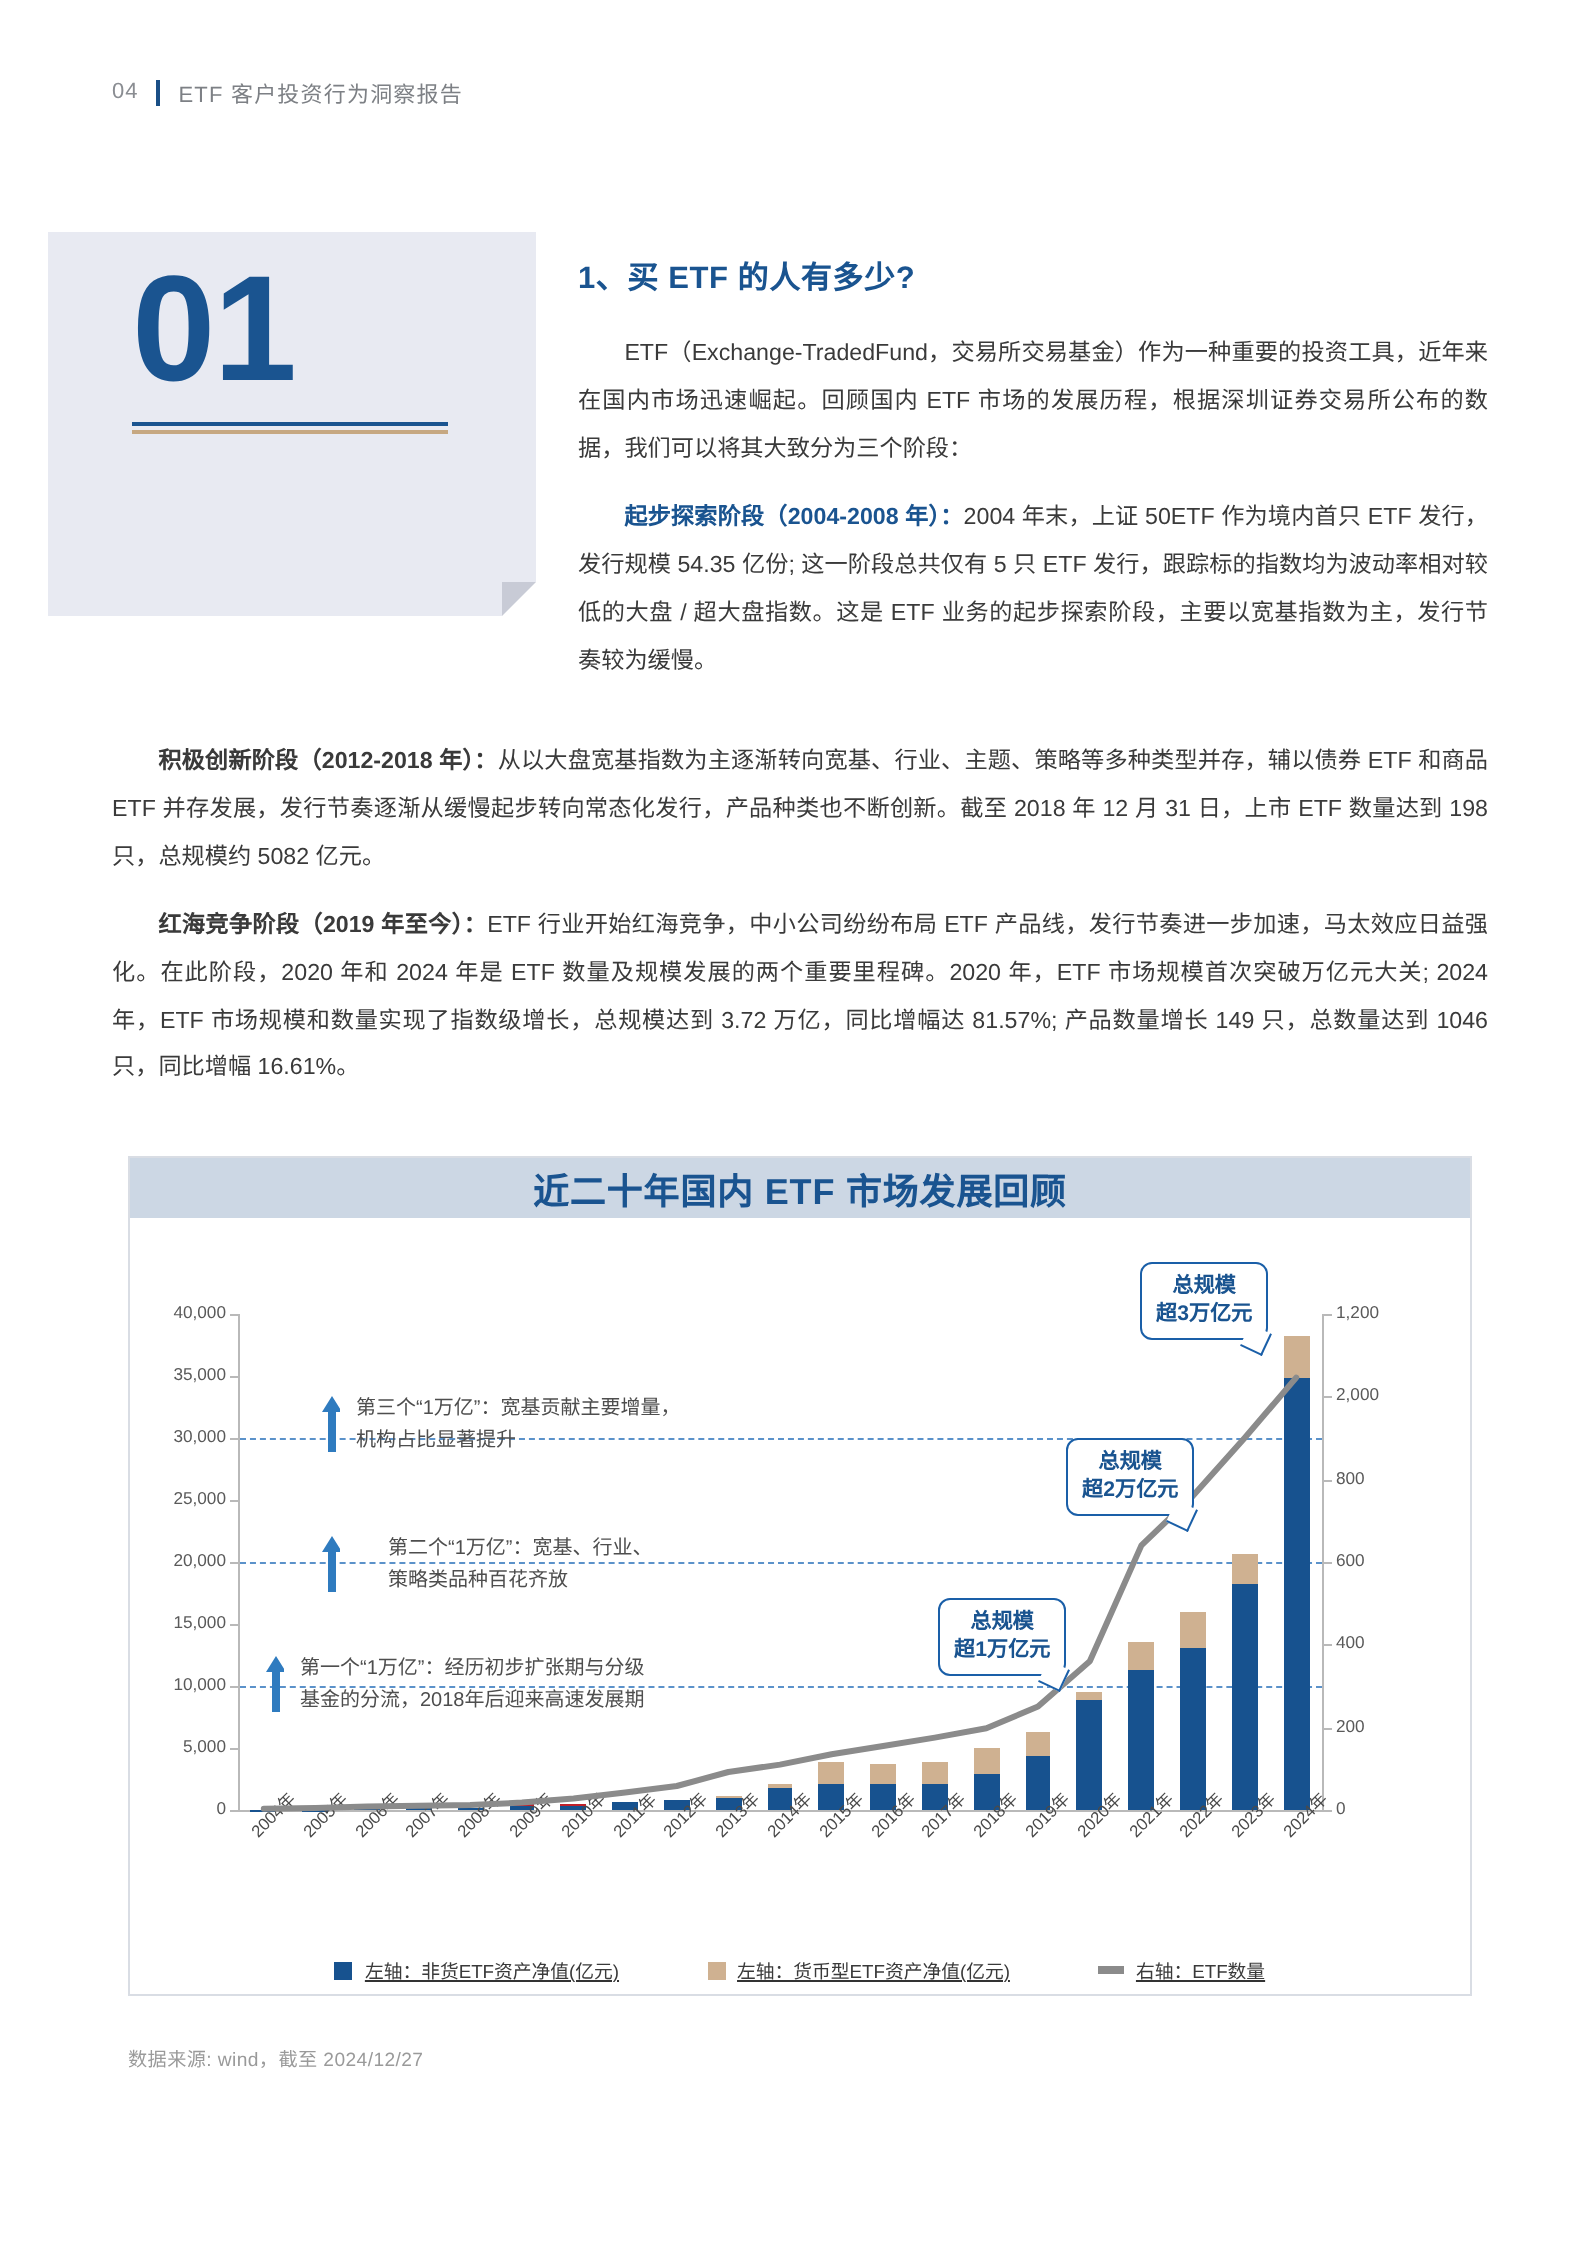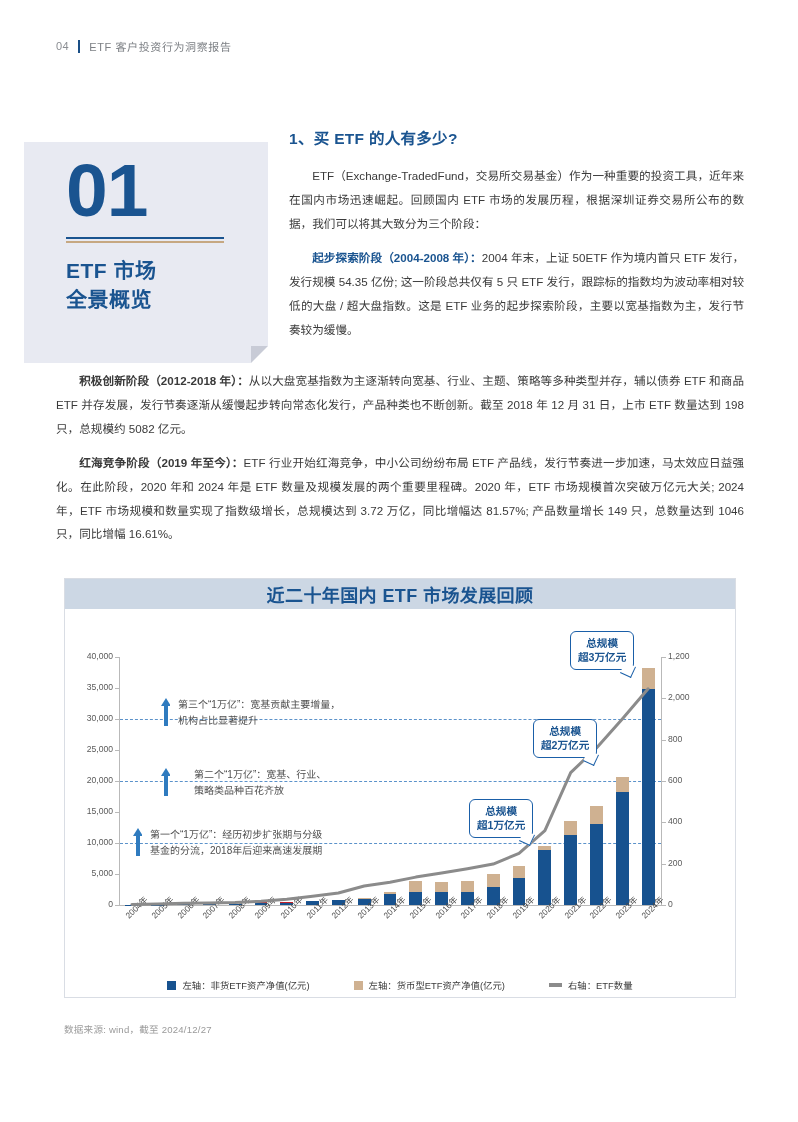--- a/index.html
+++ b/index.html
@@ -13,21 +13,21 @@
   }
   .page{position:relative;width:798px;height:1122px;}
 
   
   .pg-header{position:absolute;left:56px;top:38px;display:flex;align-items:center;gap:9px;}
   .pg-num{font-size:11px;color:#8a8d92;letter-spacing:.5px;}
   .pg-rule{width:2px;height:13px;background:#1a4f86;}
   .pg-title{font-size:11px;color:#7d8085;letter-spacing:.6px;}
 
   
-  .badge{position:absolute;left:24px;top:142px;width:244px;height:221px;background:#e8eaf2;}
+  .badge{position:absolute;left:24px;top:116px;width:244px;height:192px;background:#e8eaf2;}
   .badge-inner{padding:14px 0 0 42px;}
   .badge-num{font-size:75px;line-height:.92;font-weight:bold;color:#1a5490;letter-spacing:-1px;}
   .badge-rules{margin:12px 0 0 0;width:158px;}
   .badge-rule-blue{height:1.5px;background:#1a5490;}
   .badge-rule-tan{height:1.5px;background:#c6a882;margin-top:2.5px;}
   .badge-label{margin-top:13px;font-size:21px;font-weight:bold;color:#1a5490;line-height:1.42;letter-spacing:.5px;}
   .badge-notch{position:absolute;right:0;bottom:0;width:0;height:0;
     border-left:17px solid #c8cbd6;border-bottom:17px solid #ffffff;}
 
   
@@ -71,21 +71,21 @@
     border-right:1.4px solid #1a5fa8;border-bottom:1.4px solid #1a5fa8;
     right:-1px;bottom:-7px;transform:rotate(25deg);}
 
   
   .anno{position:absolute;display:flex;align-items:flex-start;gap:8px;}
   .anno-arrow{width:9px;flex:none;margin-top:1px;}
   .anno-txt{font-size:10px;color:#4e4e4e;line-height:1.55;white-space:nowrap;}
 
   
   .legend{position:absolute;left:0;right:0;bottom:6px;display:flex;justify-content:center;
-    align-items:center;gap:44px;}
+    align-items:center;gap:44px;text-decoration:underline;}
   .leg-item{display:flex;align-items:center;gap:6px;}
   .leg-sq{width:9px;height:9px;flex:none;}
   .leg-ln{width:13px;height:4px;flex:none;background:#8b8b8b;}
   .leg-txt{font-size:9.4px;color:#3a3a3a;white-space:nowrap;}
 
   .source{position:absolute;left:64px;top:1022px;font-size:9.6px;color:#9a9a9a;letter-spacing:.2px;}
 </style>
 </head>
 <body>
 
@@ -96,24 +96,20 @@
     <span class="pg-rule"></span>
     <span class="pg-title">ETF 客户投资行为洞察报告</span>
   </div>
 
   <div class="badge">
     <div class="badge-inner">
       <div class="badge-num">01</div>
       <div class="badge-rules">
         <div class="badge-rule-blue"></div>
         <div class="badge-rule-tan"></div>
-      </div>
-      <div class="badge-label">
-        <div>ETF 市场</div>
-        <div>全景概览</div>
       </div>
     </div>
     <div class="badge-notch"></div>
   </div>
 
   <div class="rcol">
     <h2 class="h-sec">1、买 ETF 的人有多少?</h2>
     <p class="para">ETF（Exchange-TradedFund，交易所交易基金）作为一种重要的投资工具，近年来在国内市场迅速崛起。回顾国内 ETF 市场的发展历程，根据深圳证券交易所公布的数据，我们可以将其大致分为三个阶段：</p>
     <p class="para"><b>起步探索阶段（2004-2008 年）：</b><span>2004 年末，上证 50ETF 作为境内首只 ETF 发行，发行规模 54.35 亿份; 这一阶段总共仅有 5 只 ETF 发行，跟踪标的指数均为波动率相对较低的大盘 / 超大盘指数。这是 ETF 业务的起步探索阶段，主要以宽基指数为主，发行节奏较为缓慢。</span></p>
   </div>

